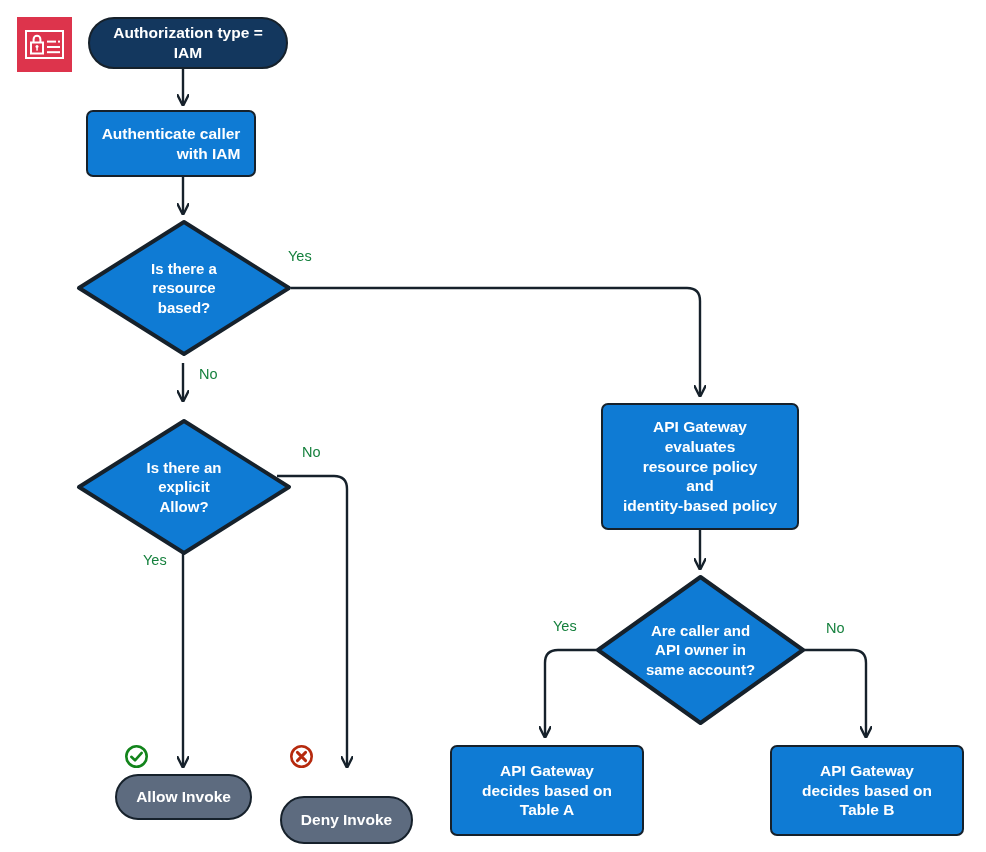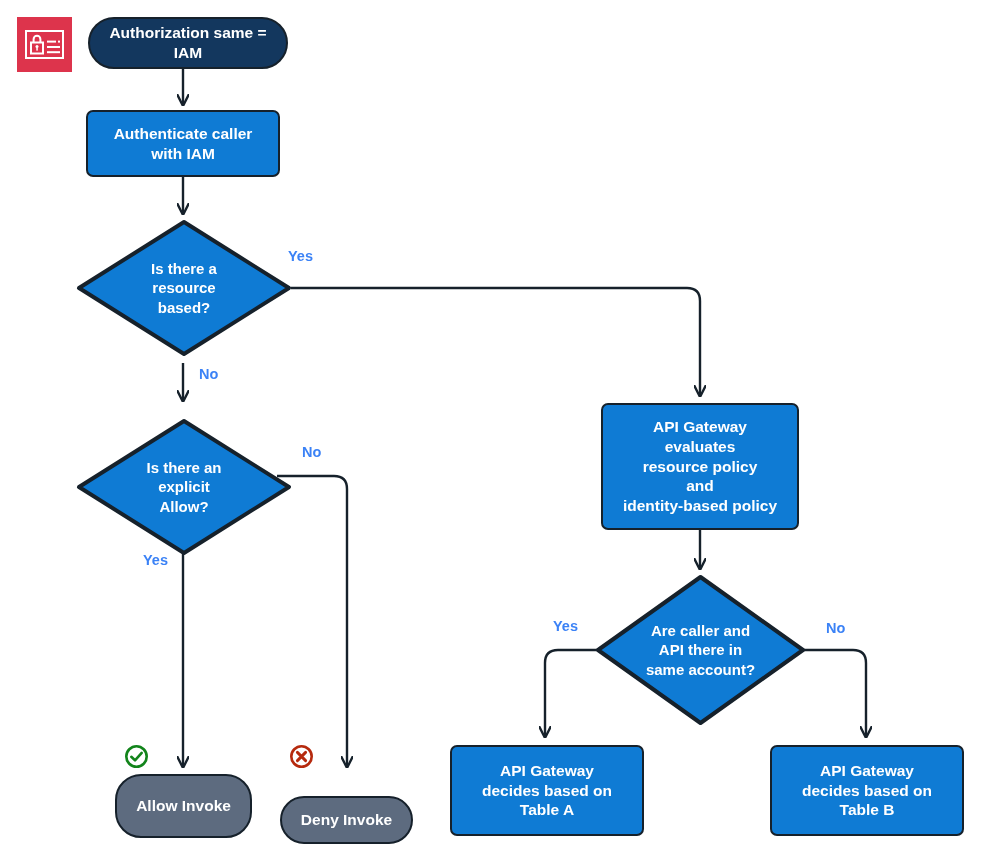--- a/index.html
+++ b/index.html
@@ -90,22 +90,22 @@
     color: #ffffff;
     font-weight: bold;
     font-size: 15px;
     line-height: 1.3;
     white-space: pre-line;
   }
 
   
   .edge-label {
     position: absolute;
-    color: #3b82f6;
-    font-weight: bold;
+    color: #15803d;
+    font-weight: normal;
     font-size: 14.5px;
     white-space: nowrap;
     z-index: 3;
   }
 
   
   .status-icon {
     position: absolute;
     z-index: 4;
   }
@@ -163,25 +163,25 @@
       <rect x="19.3" y="30.4" width="1.5" height="3.2" fill="#ffffff"></rect>
 
       <rect x="30" y="23.6" width="9" height="2" fill="#ffffff"></rect>
       <rect x="41" y="23.6" width="2" height="2" fill="#ffffff"></rect>
       <rect x="30" y="29" width="13" height="2" fill="#ffffff"></rect>
       <rect x="30" y="34.2" width="13" height="2" fill="#ffffff"></rect>
     </svg>
   </div>
 
   <div class="node terminator-start" style="left:88px; top:17px; width:200px; height:52px;">
-    <span class="txt">Authorization same =
+    <span class="txt">Authorization type =
 IAM</span>
   </div>
 
-  <div class="node process" style="left:86px; top:110px; width:194px; height:67px;">
+  <div class="node process" style="left:86px; top:110px; width:170px; height:67px;text-align:right;">
     <span class="txt">Authenticate caller
 with IAM</span>
   </div>
 
   <div class="decision" style="left:76px; top:219px; width:216px; height:138px;">
     <svg class="diamond-shape" viewBox="0 0 216 138" preserveAspectRatio="none" xmlns="http://www.w3.org/2000/svg">
       <polygon points="108,3 213,69 108,135 3,69" fill="#0f7bd4" stroke="#16212b" stroke-width="4" stroke-linejoin="round"></polygon>
     </svg>
     <span class="diamond-label">Is there a
 resource
@@ -203,25 +203,25 @@
 resource policy
 and
 identity-based policy</span>
   </div>
 
   <div class="decision" style="left:595px; top:574px; width:211px; height:152px;">
     <svg class="diamond-shape" viewBox="0 0 211 152" preserveAspectRatio="none" xmlns="http://www.w3.org/2000/svg">
       <polygon points="105.5,3 208,76 105.5,149 3,76" fill="#0f7bd4" stroke="#16212b" stroke-width="4" stroke-linejoin="round"></polygon>
     </svg>
     <span class="diamond-label">Are caller and
-API there in
+API owner in
 same account?</span>
   </div>
 
-  <div class="node result-pill" style="left:115px; top:774px; width:137px; height:64px;">
+  <div class="node result-pill" style="left:115px; top:774px; width:137px; height:46px;">
     <span class="txt">Allow Invoke</span>
   </div>
 
   <div class="node result-pill" style="left:280px; top:796px; width:133px; height:48px;">
     <span class="txt">Deny Invoke</span>
   </div>
 
   <div class="node process" style="left:450px; top:745px; width:194px; height:91px;">
     <span class="txt">API Gateway
 decides based on

